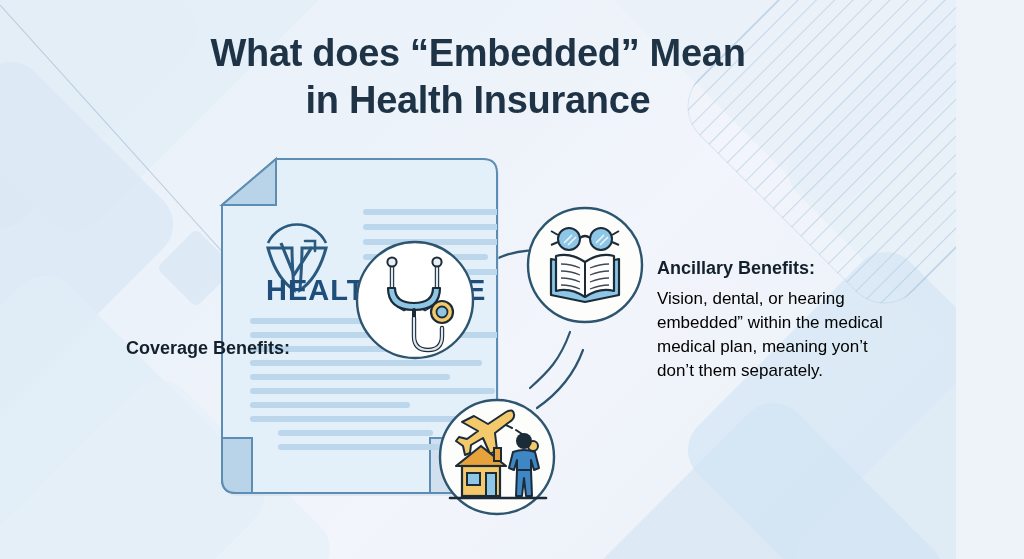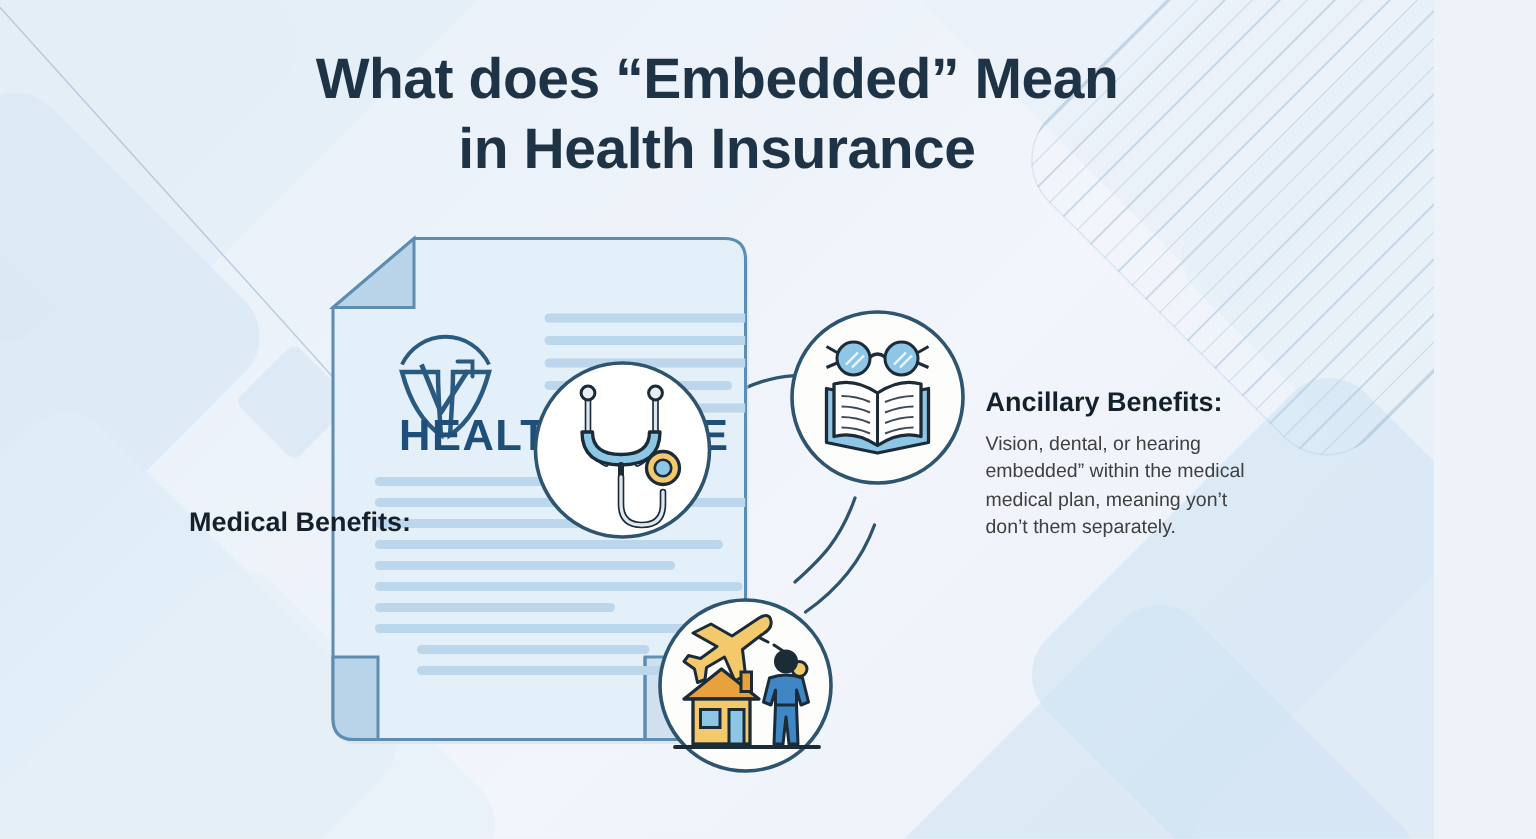--- a/index.html
+++ b/index.html
@@ -56,21 +56,21 @@
 
   
   .illus{position:absolute;left:0;top:0;width:1024px;height:559px;}
 
   
   .tblock{position:absolute;}
   .tblock .head{
     color:#14212c;font-size:18px;font-weight:bold;margin:0 0 7px 0;line-height:1.2;
   }
   .tblock .body{
-    color:#404040;font-size:13px;line-height:1.42;white-space:pre-line;
+    color:#000000;font-size:17px;line-height:1.42;white-space:pre-line;
   }
   .blk-medical{left:126px;top:338px;width:262px;}
   .blk-ancillary{left:657px;top:258px;width:268px;}
   .blk-outarea{left:566px;top:421px;width:356px;}
 </style>
 </head>
 <body>
 
 <div id="stage">
 
@@ -250,21 +250,21 @@
         <circle cx="524" cy="441" r="8" fill="#1b2b38"></circle>
         <path d="M513 452 q11 -4 22 0 l4 16 l-5 2 l-3 -10 l0 12 l-14 0 l0 -12 l-3 10 l-5 -2 Z" fill="#3f87c4" stroke="#1b2b38" stroke-width="2" stroke-linejoin="round"></path>
         <path d="M517 470 l-1 26 l6 0 l2 -18 l2 18 l6 0 l-1 -26 Z" fill="#3f87c4" stroke="#1b2b38" stroke-width="2" stroke-linejoin="round"></path>
 
         <path d="M450 498 L546 498" stroke="#1b2b38" stroke-width="2.6" stroke-linecap="round"></path>
       </g>
     </g>
   </svg>
 
   <div class="tblock blk-medical">
-    <div class="head">Medical Benefits:</div>
+    <div class="head">Coverage Benefits:</div>
   </div>
 
   <div class="tblock blk-ancillary">
     <div class="head">Ancillary Benefits:</div>
     <div class="body">Vision, dental, or hearing
 embedded” within the medical
 medical plan, meaning yon’t
 don’t  them separately.</div>
   </div>
 

